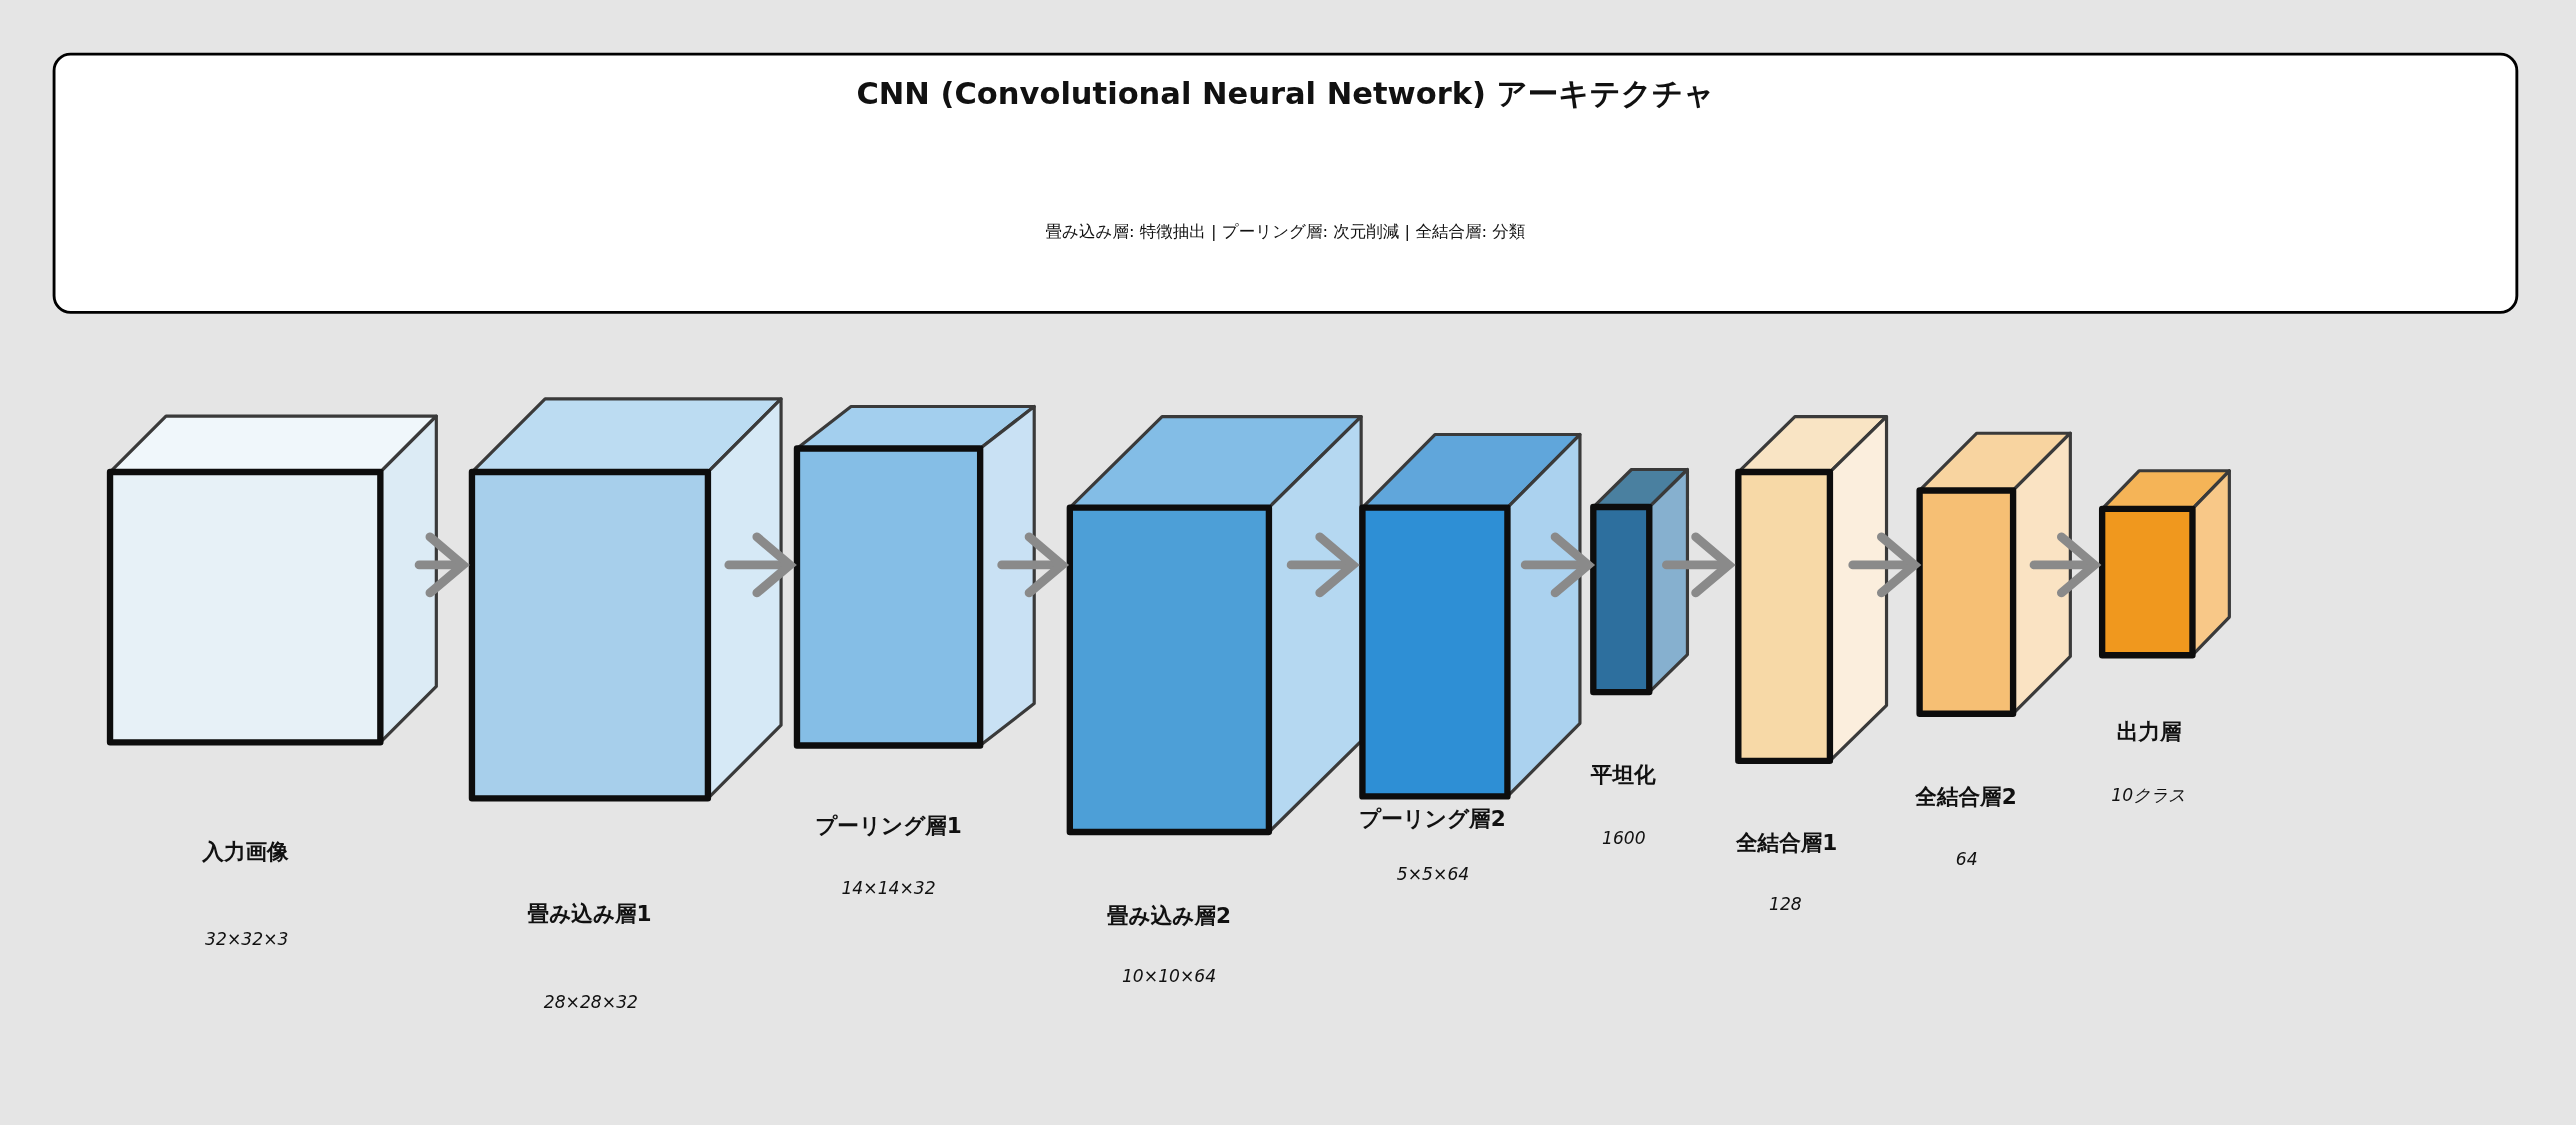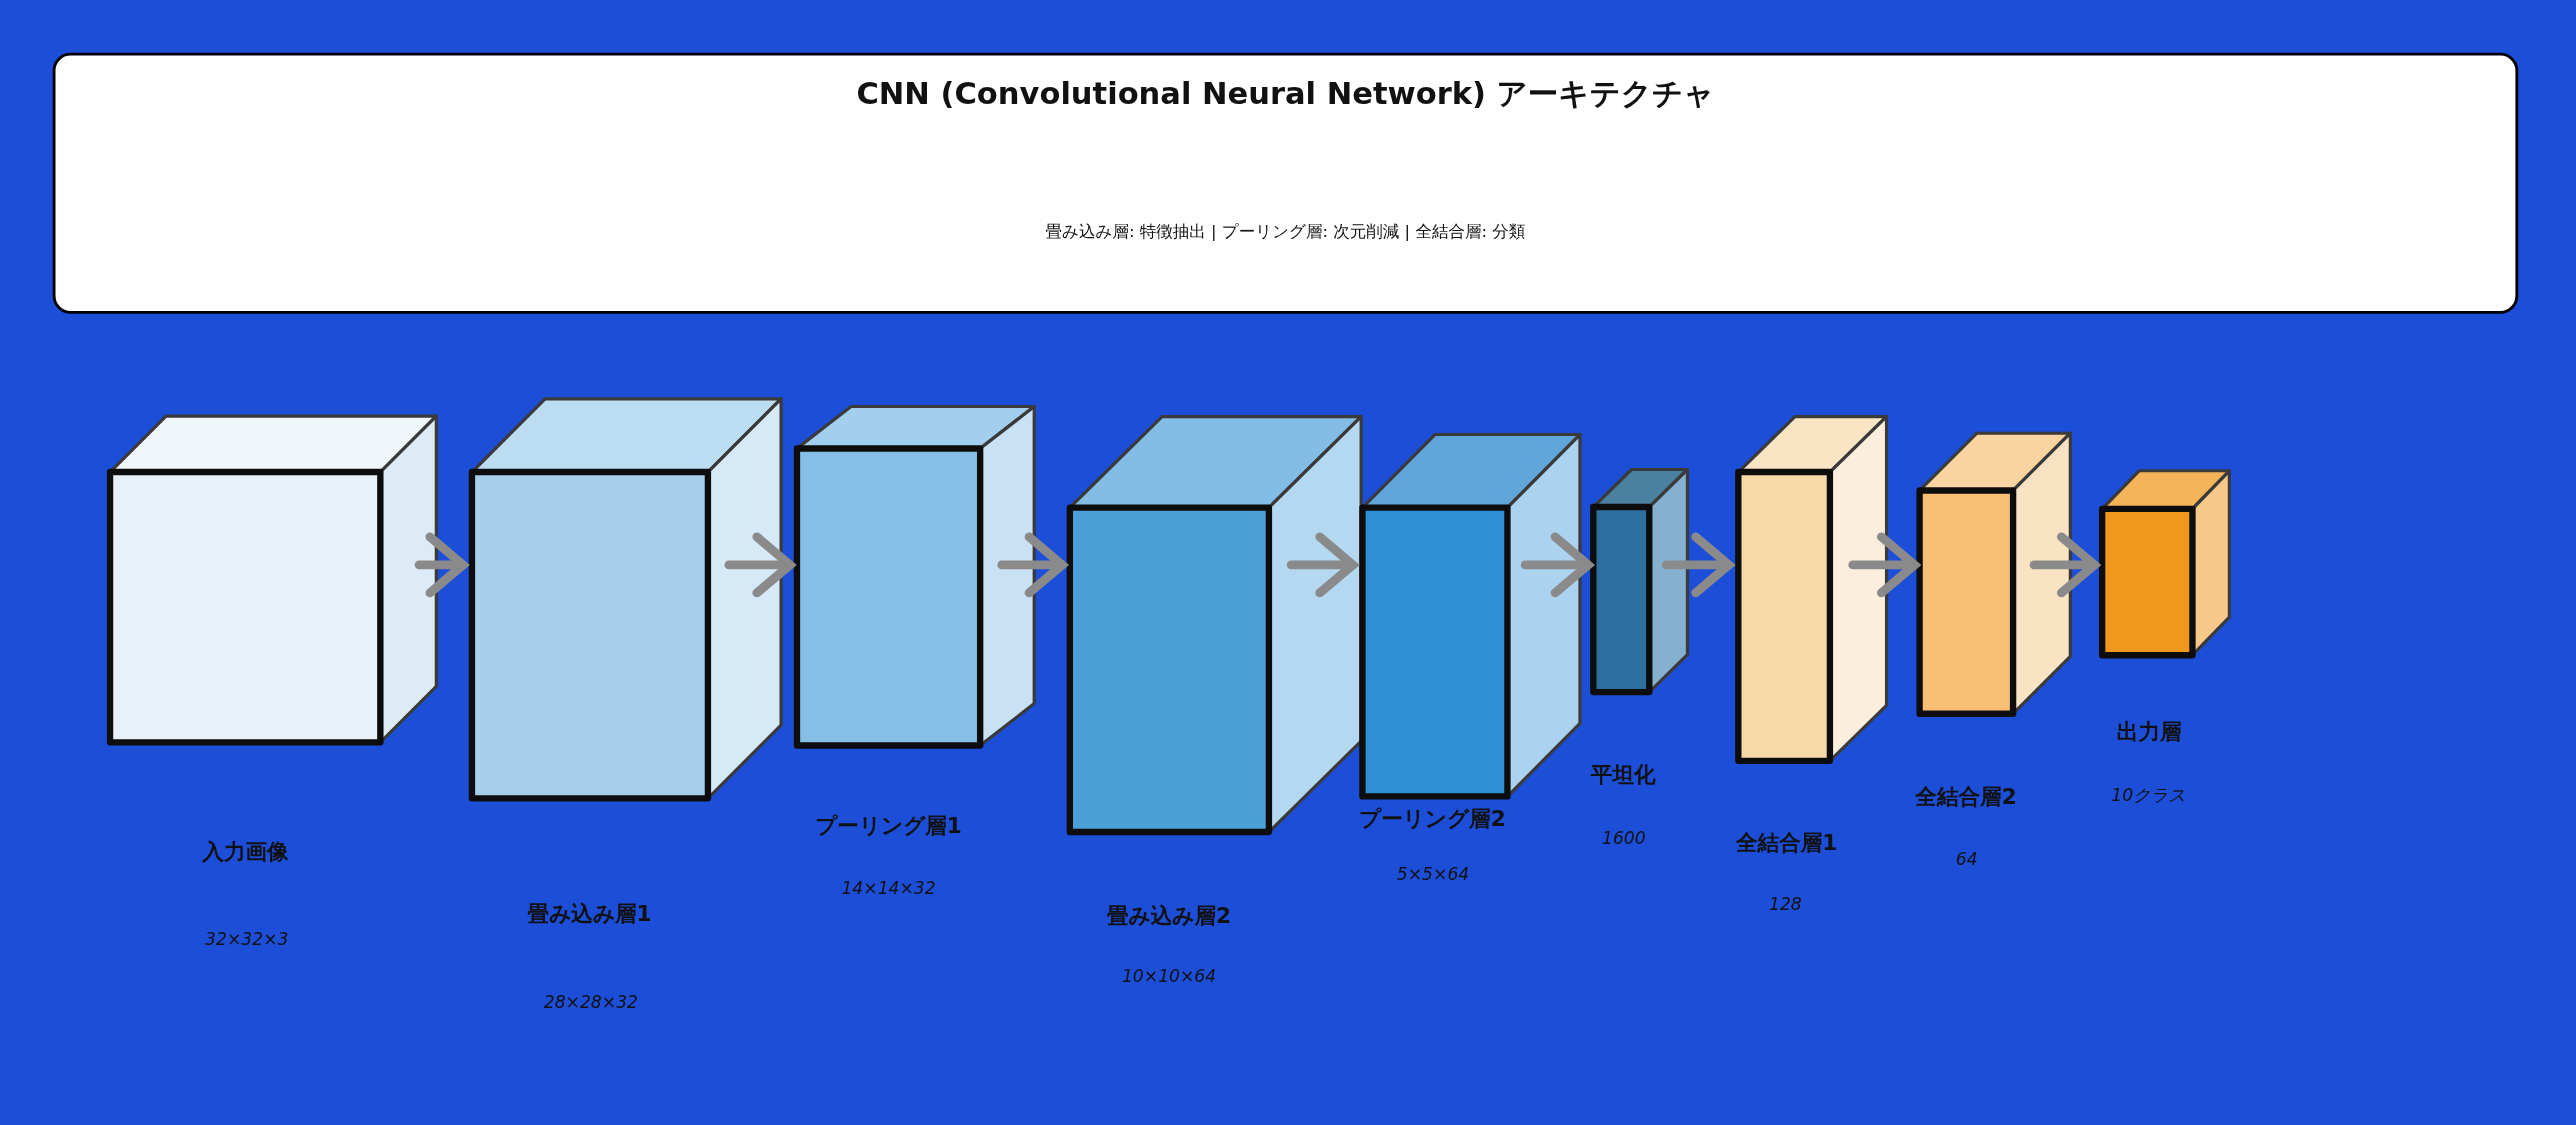--- a/index.html
+++ b/index.html
@@ -4,21 +4,21 @@
 <style>
   html, body {
     margin: 0;
     padding: 0;
     background: #ffffff;
   }
   .stage {
     position: relative;
     width: 2576px;
     height: 1126px;
-    background: #1d4ed8;
+    background: #e5e5e5;
     font-family: "DejaVu Sans", "Liberation Sans", sans-serif;
   }
   svg { display: block; }
 
   .face-front {
     stroke: #0d0d0d;
     stroke-width: 10;
     stroke-linejoin: round;
   }
   .face-back {

